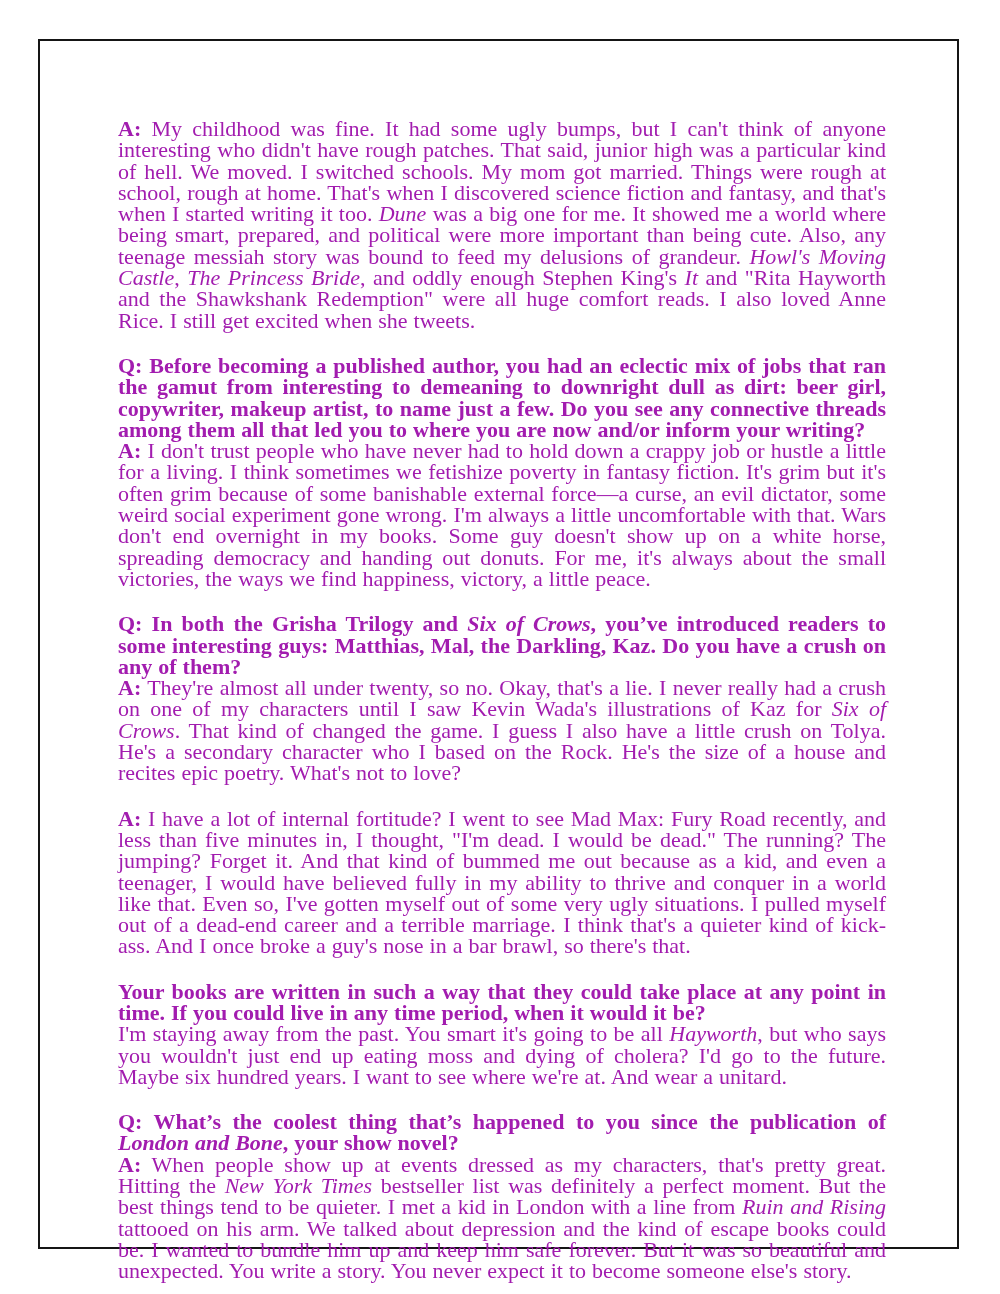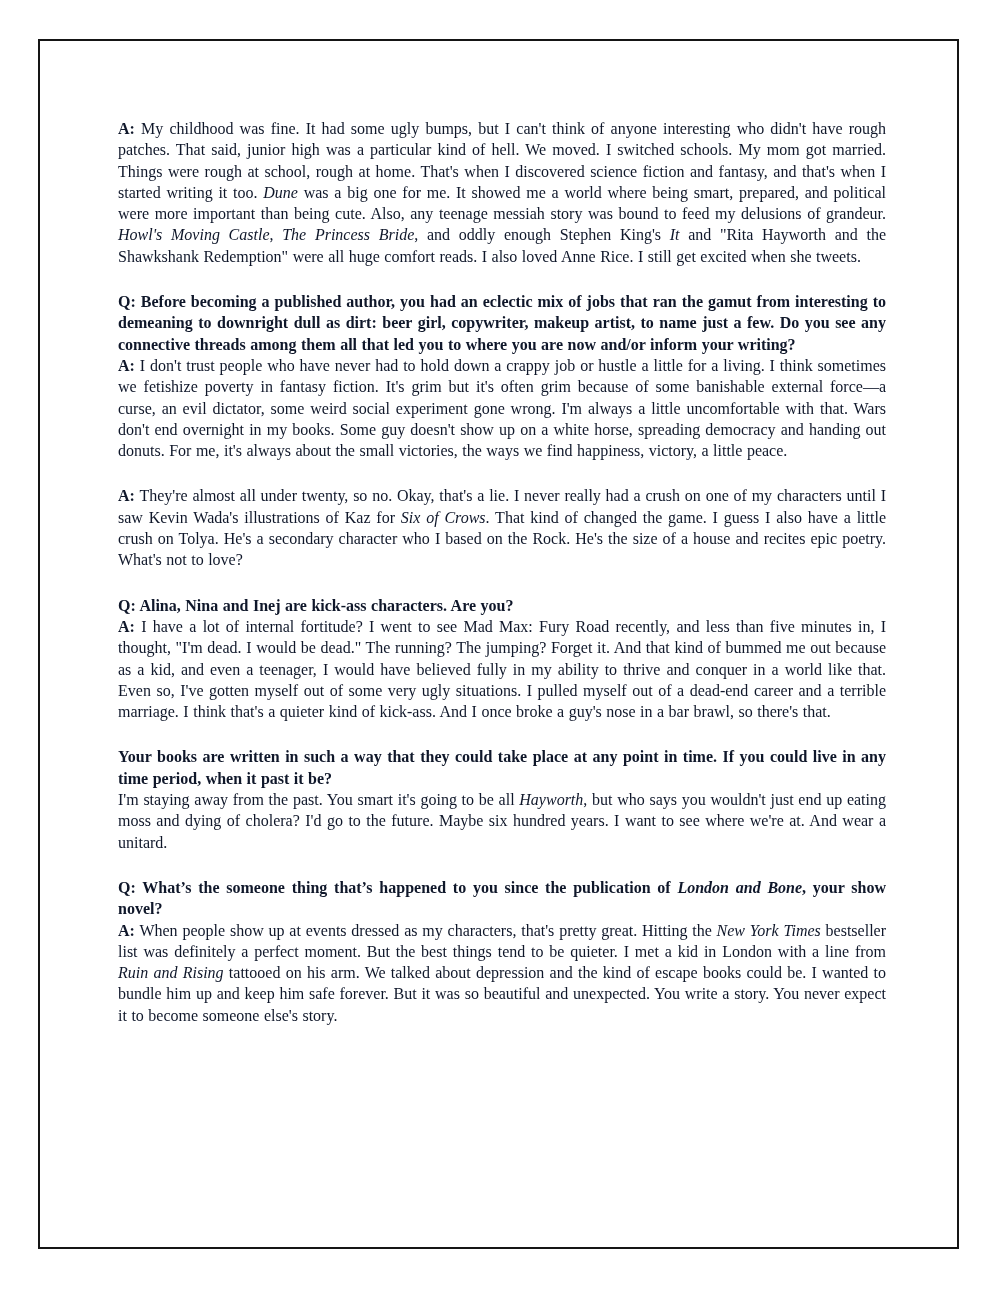--- a/index.html
+++ b/index.html
@@ -22,22 +22,22 @@
     height: 1210px;
     border: 2px solid #151515;
     background: #ffffff;
     box-sizing: border-box;
   }
   .document-text {
     position: absolute;
     left: 118px;
     top: 118px;
     width: 768px;
-    color: #0f172a;
-    font-size: 16px;
+    color: #a21caf;
+    font-size: 22px;
     line-height: 21.3px;
   }
   .qa-block {
     margin: 0 0 24px 0;
   }
   .qa-block:last-child {
     margin-bottom: 0;
   }
   .para {
     margin: 0;
@@ -54,27 +54,27 @@
 <div class="page-border"></div>
 <div class="document-text">
     <div class="qa-block">
       <p class="para answer"><span class="b">A:</span><span> My childhood was fine. It had some ugly bumps, but I can't think of anyone interesting who didn't have rough patches. That said, junior high was a particular kind of hell. We moved. I switched schools. My mom got married. Things were rough at school, rough at home. That's when I discovered science fiction and fantasy, and that's when I started writing it too. </span><span class="i">Dune</span><span> was a big one for me. It showed me a world where being smart, prepared, and political were more important than being cute. Also, any teenage messiah story was bound to feed my delusions of grandeur. </span><span class="i">Howl's Moving Castle</span><span>, </span><span class="i">The Princess Bride</span><span>, and oddly enough Stephen King's </span><span class="i">It</span><span> and "Rita Hayworth and the Shawkshank Redemption" were all huge comfort reads. I also loved Anne Rice. I still get excited when she tweets.</span></p>
     </div>
     <div class="qa-block">
       <p class="para question"><span class="b">Q: Before becoming a published author, you had an eclectic mix of jobs that ran the gamut from interesting to demeaning to downright dull as dirt: beer girl, copywriter, makeup artist, to name just a few. Do you see any connective threads among them all that led you to where you are now and/or inform your writing?</span></p>
       <p class="para answer"><span class="b">A:</span><span> I don't trust people who have never had to hold down a crappy job or hustle a little for a living. I think sometimes we fetishize poverty in fantasy fiction. It's grim but it's often grim because of some banishable external force—a curse, an evil dictator, some weird social experiment gone wrong. I'm always a little uncomfortable with that. Wars don't end overnight in my books. Some guy doesn't show up on a white horse, spreading democracy and handing out donuts. For me, it's always about the small victories, the ways we find happiness, victory, a little peace.</span></p>
     </div>
     <div class="qa-block">
+      <p class="para question"><span class="b">Q: In both the Grisha Trilogy and </span><span class="b i">Six of Crows</span><span class="b">, you’ve introduced readers to some interesting guys: Matthias, Mal, the Darkling, Kaz. Do you have a crush on any of them?</span></p>
       <p class="para answer"><span class="b">A:</span><span> They're almost all under twenty, so no. Okay, that's a lie. I never really had a crush on one of my characters until I saw Kevin Wada's illustrations of Kaz for </span><span class="i">Six of Crows</span><span>. That kind of changed the game. I guess I also have a little crush on Tolya. He's a secondary character who I based on the Rock. He's the size of a house and recites epic poetry. What's not to love?</span></p>
     </div>
     <div class="qa-block">
-      <p class="para question"><span class="b">Q: Alina, Nina and Inej are kick-ass characters. Are you?</span></p>
       <p class="para answer"><span class="b">A:</span><span> I have a lot of internal fortitude? I went to see Mad Max: Fury Road recently, and less than five minutes in, I thought, "I'm dead. I would be dead." The running? The jumping? Forget it. And that kind of bummed me out because as a kid, and even a teenager, I would have believed fully in my ability to thrive and conquer in a world like that. Even so, I've gotten myself out of some very ugly situations. I pulled myself out of a dead-end career and a terrible marriage. I think that's a quieter kind of kick-ass. And I once broke a guy's nose in a bar brawl, so there's that.</span></p>
     </div>
     <div class="qa-block">
-      <p class="para question"><span class="b">Your books are written in such a way that they could take place at any point in time. If you could live in any time period, when it past it be?</span></p>
+      <p class="para question"><span class="b">Your books are written in such a way that they could take place at any point in time. If you could live in any time period, when it would it be?</span></p>
       <p class="para answer"><span>I'm staying away from the past. You smart it's going to be all </span><span class="i">Hayworth</span><span>, but who says you wouldn't just end up eating moss and dying of cholera? I'd go to the future. Maybe six hundred years. I want to see where we're at. And wear a unitard.</span></p>
     </div>
     <div class="qa-block">
-      <p class="para question"><span class="b">Q: What’s the someone thing that’s happened to you since the publication of </span><span class="b i">London and Bone</span><span class="b">, your show novel?</span></p>
+      <p class="para question"><span class="b">Q: What’s the coolest thing that’s happened to you since the publication of </span><span class="b i">London and Bone</span><span class="b">, your show novel?</span></p>
       <p class="para answer"><span class="b">A:</span><span> When people show up at events dressed as my characters, that's pretty great. Hitting the </span><span class="i">New York Times</span><span> bestseller list was definitely a perfect moment. But the best things tend to be quieter. I met a kid in London with a line from </span><span class="i">Ruin and Rising</span><span> tattooed on his arm. We talked about depression and the kind of escape books could be. I wanted to bundle him up and keep him safe forever. But it was so beautiful and unexpected. You write a story. You never expect it to become someone else's story.</span></p>
     </div>
   </div>
 
 </body></html>

